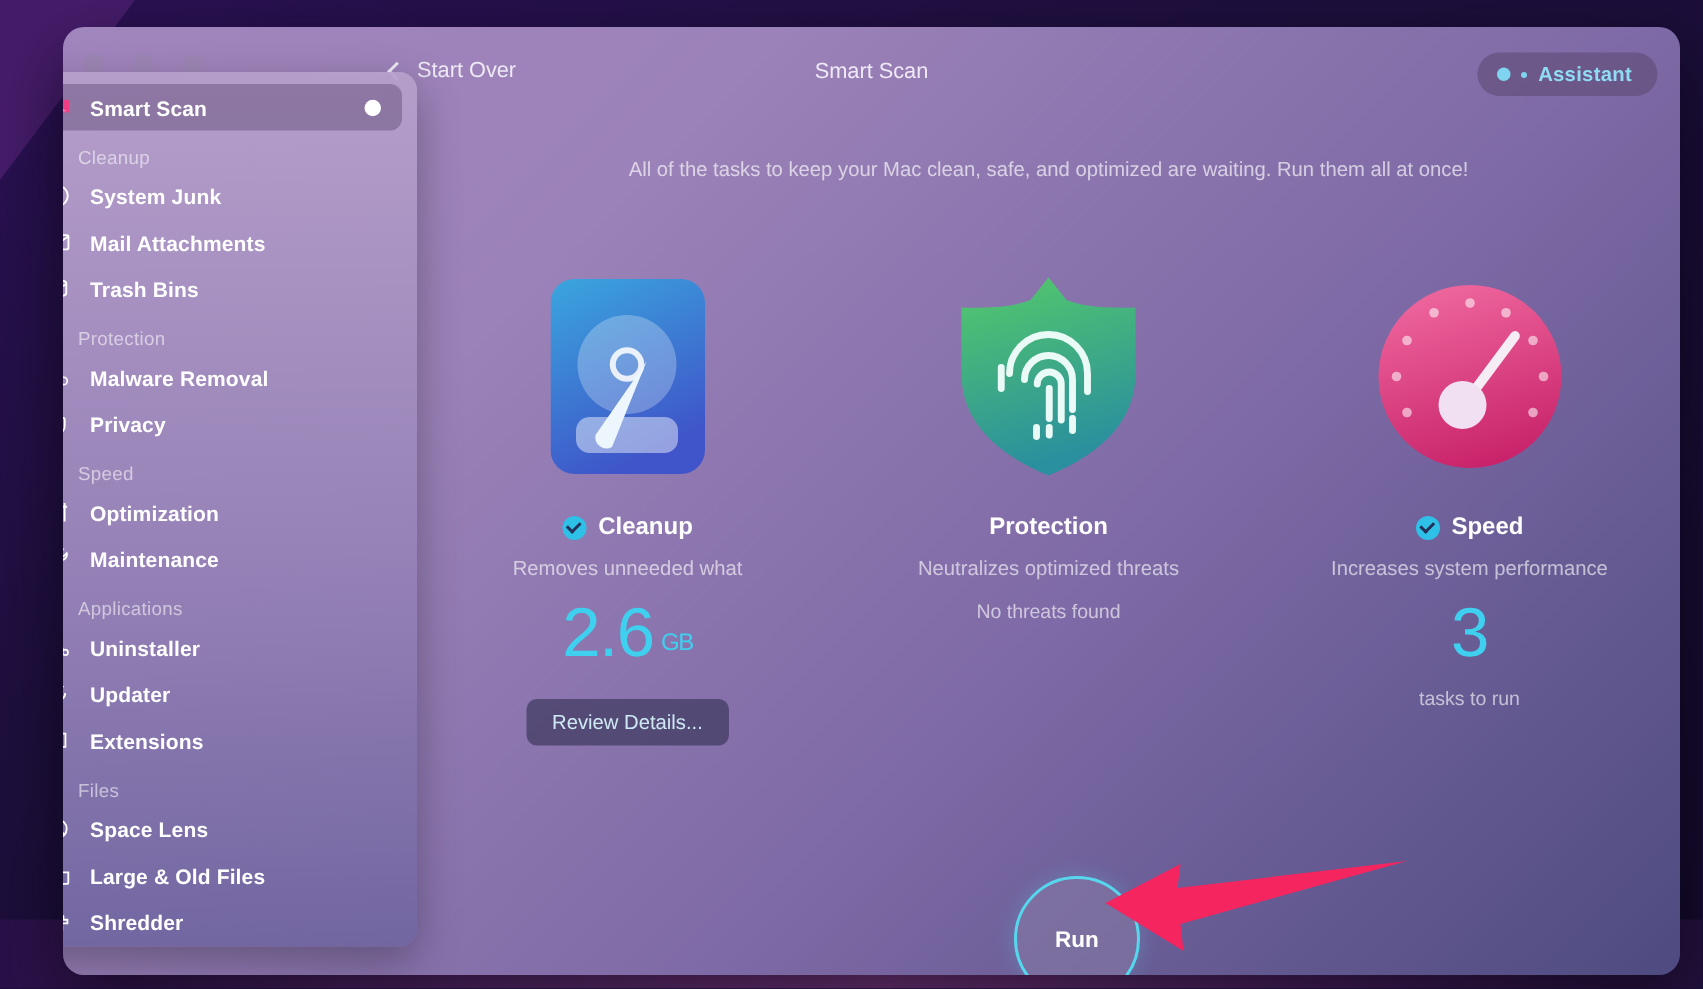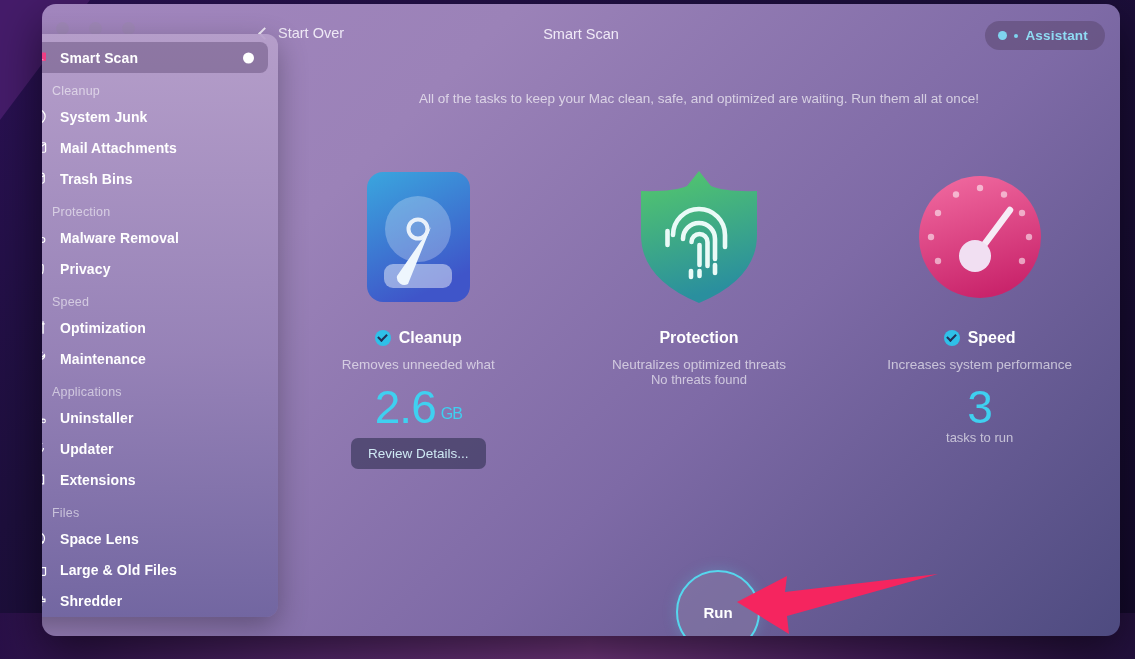--- a/index.html
+++ b/index.html
@@ -27,21 +27,21 @@
   }
   #desktop-bottom-band {
     position: absolute; left: 0; right: 0; bottom: 0; height: 46px;
     background: linear-gradient(90deg, #2a1049 0%, #5b2a72 28%, #7a3a86 52%, #4a2063 78%, #24113f 100%);
     opacity: .95;
   }
 
   
   #window {
     position: absolute;
-    left: 42px; top: 4px; width: 1078px; height: 632px;
+    left: 42px; top: 18px; width: 1078px; height: 632px;
     border-radius: 14px;
     overflow: hidden;
     box-shadow: 0 18px 48px rgba(0,0,0,.55);
     background: linear-gradient(135deg, #a185bd 0%, #9b82b8 28%, #7e6aa6 62%, #4e4b80 100%);
   }
   #titlebar {
     position: absolute; left: 0; top: 0; right: 0; height: 48px;
     display: flex; align-items: center;
   }
   #traffic-lights {
@@ -154,21 +154,21 @@
   }
   .card-desc { margin-top: 10px; color: rgba(255,255,255,.62); font-size: 13.5px; }
   .card-value {
     margin-top: 12px;
     font-size: 46px; font-weight: 300; line-height: 1;
     letter-spacing: -1px;
   }
   .card-value .unit { font-size: 16px; font-weight: 400; margin-left: 5px; vertical-align: 4px; }
   .card-value.cyan { color: #3fd0f0; }
   .card-value.green { color: #5fe07a; }
-  .card-foot { color: rgba(255,255,255,.62); font-size: 13px; height: 30px; }
+  .card-foot { margin-top: 14px; color: rgba(255,255,255,.62); font-size: 13px; height: 30px; }
   .review-btn {
     display: inline-block; margin-top: 8px;
     background: rgba(62,58,95,.72);
     color: #cfe9f4; font-size: 13.5px;
     padding: 8px 17px; border-radius: 7px;
     cursor: pointer;
   }
 
   
   #run-btn {

